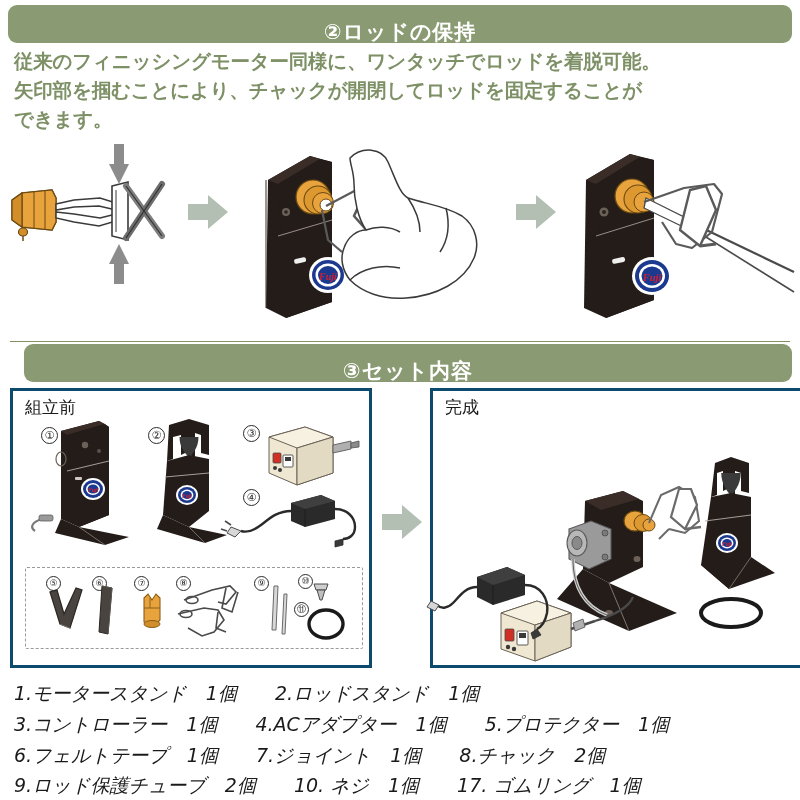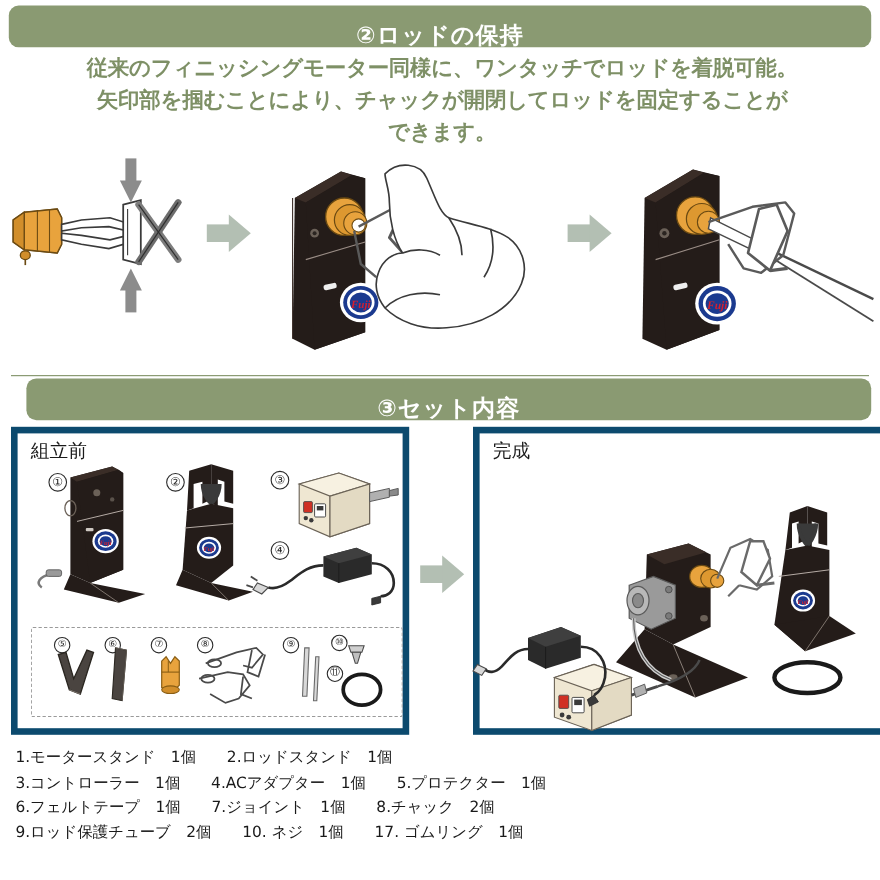--- a/index.html
+++ b/index.html
@@ -32,21 +32,20 @@
   
   .lead{
     position:absolute;
     left:14px;right:10px;
     top:48px;
     color:#7e9066;
     font-size:19.5px;
     font-weight:bold;
     line-height:1.48;
     letter-spacing:-0.2px;
-    text-align:center;
   }
   .lead div{white-space:nowrap;}
 
   
   .divider{
     position:absolute;
     left:10px;right:10px;
     height:1px;
     background:#7f9165;
   }
@@ -80,21 +79,21 @@
   }
   .arrow-v .head{position:absolute;left:0;width:0;height:0;}
   .arrow-down .shaft{top:0;height:22px;}
   .arrow-down .head{top:20px;border-left:10px solid transparent;border-right:10px solid transparent;border-top:20px solid #8c8c8c;}
   .arrow-up .shaft{bottom:0;height:22px;}
   .arrow-up .head{bottom:20px;border-left:10px solid transparent;border-right:10px solid transparent;border-bottom:20px solid #8c8c8c;}
 
   
   .panel{
     position:absolute;
-    border:6px solid #0c4a6e;
+    border:3px solid #0c4a6e;
     background:#ffffff;
     box-sizing:border-box;
   }
   .panel-title{
     position:absolute;
     left:12px;top:8px;
     font-size:17px;
     color:#1a1a1a;
     font-weight:normal;
     line-height:1;
@@ -118,25 +117,26 @@
   }
   .num.sm{font-size:9px;width:13px;height:13px;}
 
   
   .parts-list{
     position:absolute;
     left:14px;right:8px;
     top:678px;
   }
   .parts-line{
-    font-size:14px;
+    font-size:19px;
     color:#1a1a1a;
     line-height:1.62;
     white-space:pre;
     letter-spacing:0px;
+    font-style:italic;
   }
 
   
   svg{display:block;overflow:visible;}
 </style>
 </head>
 <body>
 
 <div class="page">
 

